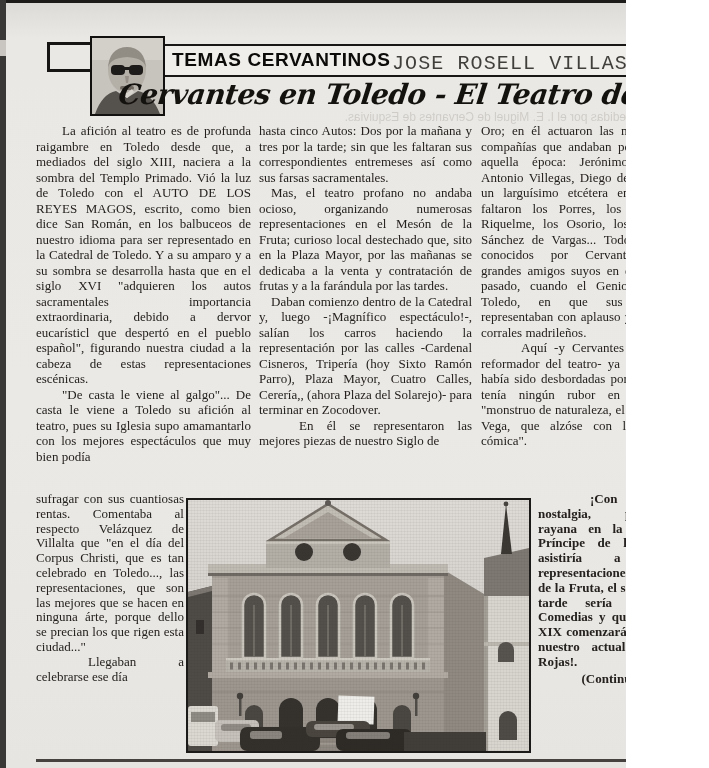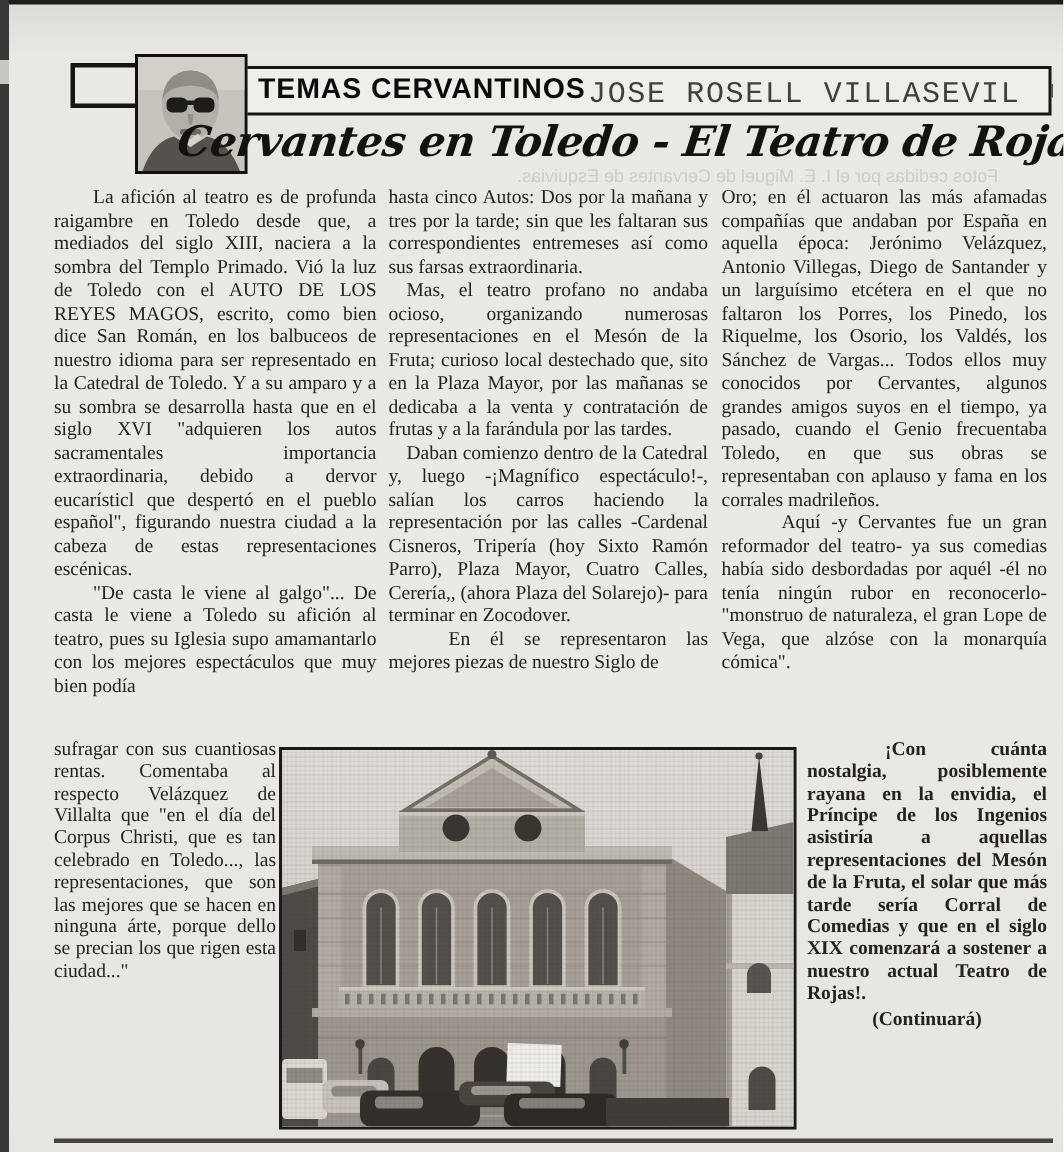--- a/index.html
+++ b/index.html
@@ -1,19 +1,19 @@
 <!DOCTYPE html>
 <html><head>
 <meta charset="utf-8">
 <style>
   html,body{margin:0;padding:0;}
   *{box-sizing:border-box;}
   .page{
     position:relative;
-    width:709px;height:768px;
+    width:626px;height:768px;
     background:linear-gradient(180deg,#dcdad6 0%,#eae8e4 5%,#ebe9e5 55%,#e7e5e1 100%);
     font-family:"Liberation Serif","DejaVu Serif",serif;
     color:#24211e;
     overflow:hidden;
   }
   .edge-top{position:absolute;left:0;top:0;width:709px;height:3px;background:#1d1c1b;}
   .edge-left{position:absolute;left:0;top:0;width:6px;height:768px;background:#3a3836;}
   .edge-left-notch{position:absolute;left:0;top:40px;width:6px;height:16px;background:#c9c6c1;}
   .tick-right{position:absolute;left:699px;top:56px;width:3px;height:9px;background:#55524e;}
 
@@ -87,24 +87,25 @@
 
   <div class="article-title">Cervantes en Toledo - El Teatro de Rojas</div>
   <div class="ghost-bleed">Fotos cedidas por el I. E. Miguel de Cervantes de Esquivias.</div>
 
   <div class="textcol" style="left:36px;top:123px;width:215px;">
     <p class="p ind">La afición al teatro es de profunda raigambre en Toledo desde que, a mediados del siglo XIII, naciera a la sombra del Templo Primado. Vió la luz de Toledo con el AUTO DE LOS REYES MAGOS, escrito, como bien dice San Román, en los balbuceos de nuestro idioma para ser representado en la Catedral de Toledo. Y a su amparo y a su sombra se desarrolla hasta que en el siglo XVI "adquieren los autos sacramentales importancia extraordinaria, debido a dervor eucarísticl que despertó en el pueblo español", figurando nuestra ciudad a la cabeza de estas representaciones escénicas.</p>
     <p class="p ind">"De casta le viene al galgo"... De casta le viene a Toledo su afición al teatro, pues su Iglesia supo amamantarlo con los mejores espectáculos que muy bien podía</p>
   </div>
   <div class="textcol lower" style="left:36px;top:492px;width:148px;">
     <p class="p cont">sufragar con sus cuantiosas rentas. Comentaba al respecto Velázquez de Villalta que "en el día del Corpus Christi, que es tan celebrado en Toledo..., las representaciones, que son las mejores que se hacen en ninguna árte, porque dello se precian los que rigen esta ciudad..."</p>
+    <p class="p ind-xl">Llegaban a celebrarse ese día</p>
   </div>
 
   <div class="textcol" style="left:259px;top:123px;width:213px;">
-    <p class="p cont">hasta cinco Autos: Dos por la mañana y tres por la tarde; sin que les faltaran sus correspondientes entremeses así como sus farsas extraordinaria.</p>
+    <p class="p cont">hasta cinco Autos: Dos por la mañana y tres por la tarde; sin que les faltaran sus correspondientes entremeses así como sus farsas sacramentales.</p>
     <p class="p ind-sm">Mas, el teatro profano no andaba ocioso, organizando numerosas representaciones en el Mesón de la Fruta; curioso local destechado que, sito en la Plaza Mayor, por las mañanas se dedicaba a la venta y contratación de frutas y a la farándula por las tardes.</p>
     <p class="p ind-sm">Daban comienzo dentro de la Catedral y, luego -¡Magnífico espectáculo!-, salían los carros haciendo la representación por las calles -Cardenal Cisneros, Tripería (hoy Sixto Ramón Parro), Plaza Mayor, Cuatro Calles, Cerería,, (ahora Plaza del Solarejo)- para terminar en Zocodover.</p>
     <p class="p ind-lg">En él se representaron las mejores piezas de nuestro Siglo de</p>
   </div>
 
   <div class="textcol" style="left:481px;top:123px;width:217px;">
     <p class="p cont">Oro; en él actuaron las más afamadas compañías que andaban por España en aquella época: Jerónimo Velázquez, Antonio Villegas, Diego de Santander y un larguísimo etcétera en el que no faltaron los Porres, los Pinedo, los Riquelme, los Osorio, los Valdés, los Sánchez de Vargas... Todos ellos muy conocidos por Cervantes, algunos grandes amigos suyos en el tiempo, ya pasado, cuando el Genio frecuentaba Toledo, en que sus obras se representaban con aplauso y fama en los corrales madrileños.</p>
     <p class="p ind-lg">Aquí -y Cervantes fue un gran reformador del teatro- ya sus comedias había sido desbordadas por aquél -él no tenía ningún rubor en reconocerlo- "monstruo de naturaleza, el gran Lope de Vega, que alzóse con la monarquía cómica".</p>
   </div>
   <div class="textcol lower" style="left:538px;top:492px;width:160px;font-weight:bold;">

